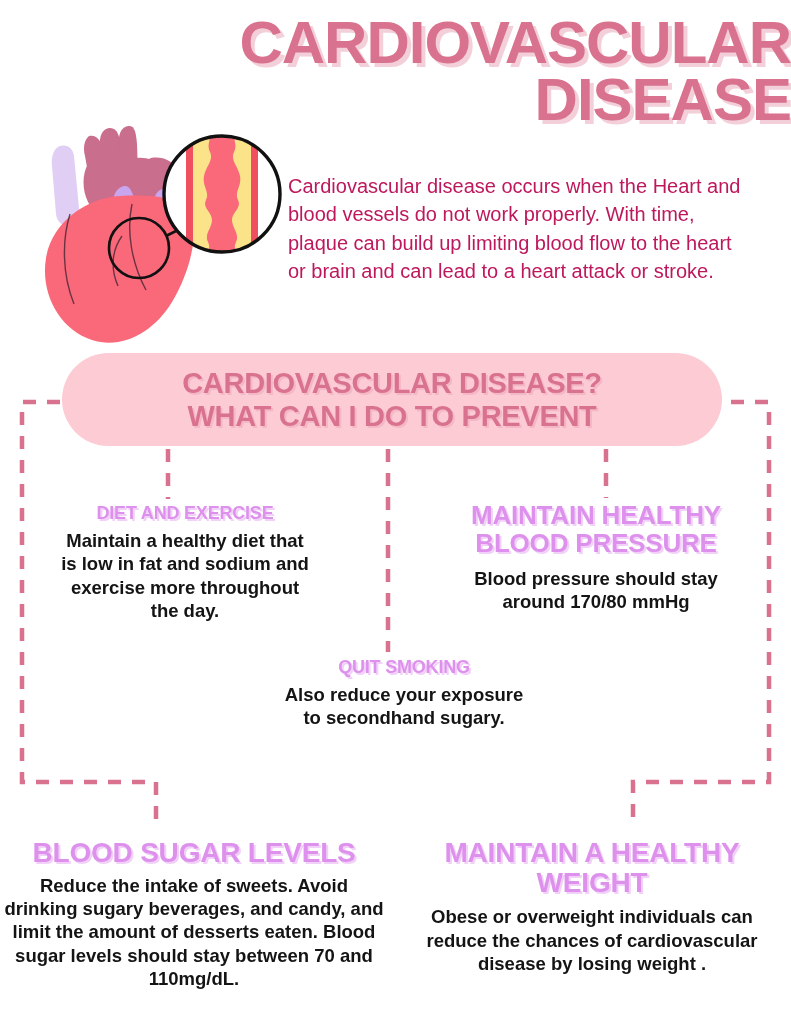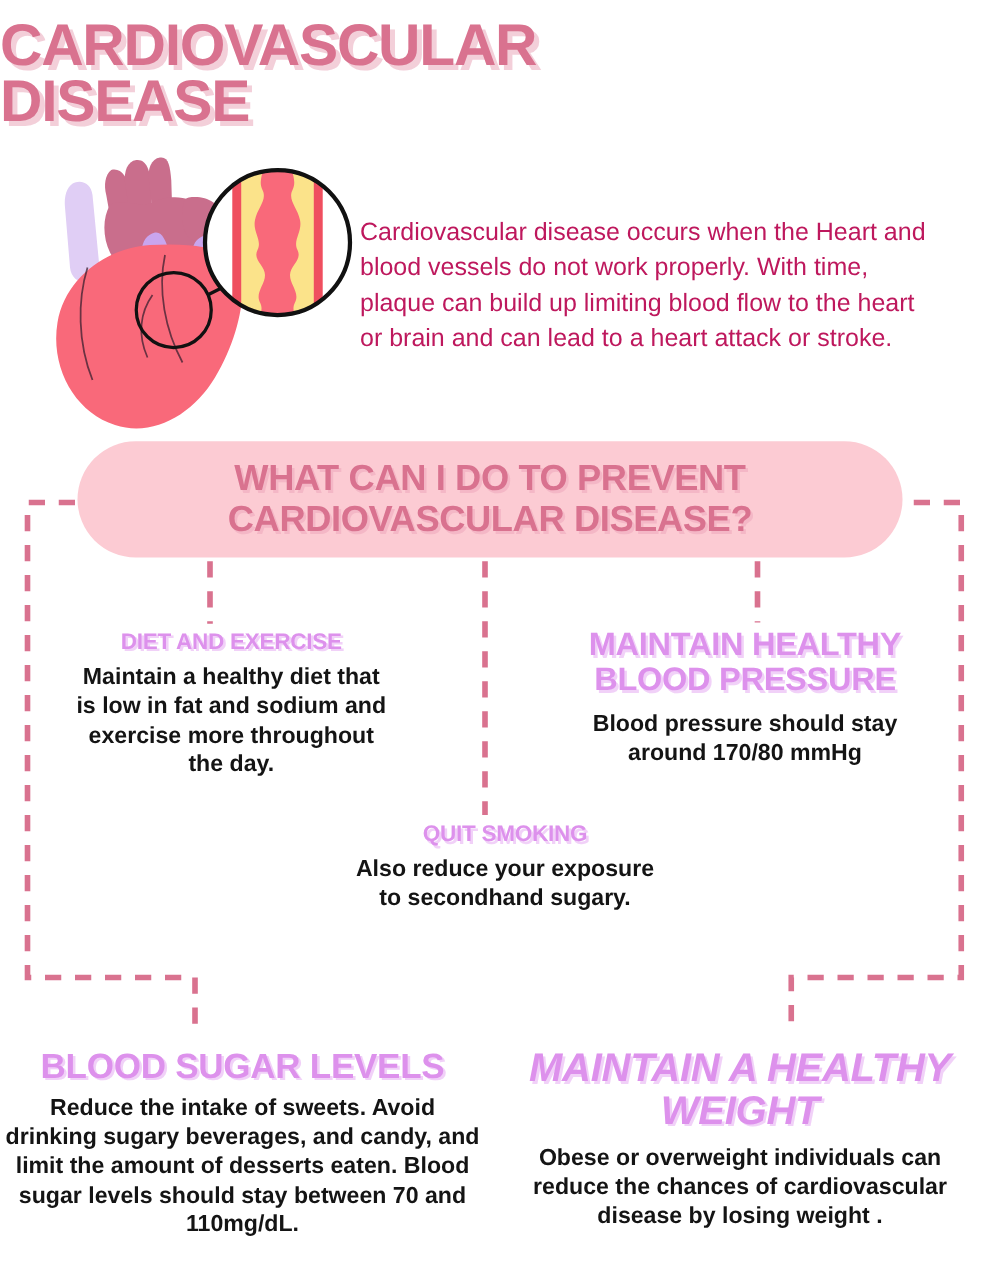--- a/index.html
+++ b/index.html
@@ -17,24 +17,24 @@
     background: #ffffff;
     overflow: hidden;
   }
 
   
   .title {
     position: absolute;
     left: 0;
     top: 14px;
     width: 791px;
-    text-align: left;
+    text-align: right;
     font-family: "Liberation Sans", sans-serif;
     font-weight: bold;
-    font-size: 47px;
+    font-size: 60px;
     line-height: 0.95;
     letter-spacing: -1px;
     color: #d9728f;
     text-shadow: 4px 4px 0 rgba(236,181,197,0.65);
     text-transform: uppercase;
   }
   .title .l1 { display: block; }
   .title .l2 { display: block; }
 
   
@@ -114,21 +114,21 @@
   }
 
   
   .tip-diet      { left: 58px;  top: 504px; width: 254px; }
   .tip-bp        { left: 462px; top: 502px; width: 268px; }
   .tip-bp h3     { font-size: 26px; }
   .tip-smoke     { left: 272px; top: 658px; width: 240px; margin-left: 12px; }
   .tip-sugar     { left: 4px;   top: 838px; width: 380px; }
   .tip-sugar h3  { font-size: 28px; }
   .tip-weight    { left: 402px; top: 838px; width: 380px; }
-  .tip-weight h3 { font-size: 32px; font-style: italic; }
+  .tip-weight h3 { font-size: 28px; }
   .tip-weight p  { margin-top: 8px; }
   .tip-bp p      { margin-top: 10px; }
 </style>
 </head>
 <body>
 
 <div id="poster">
 
   <div class="title">
     <span class="l1">CARDIOVASCULAR</span>
@@ -185,22 +185,22 @@
       <path d="M168 449 L168 499"></path>
 
       <path d="M388 449 L388 652"></path>
 
       <path d="M606 449 L606 498"></path>
     </g>
   </svg>
 
   <div class="banner">
     <div class="banner-text">
+      <span>CARDIOVASCULAR DISEASE?</span>
       <span>WHAT CAN I DO TO PREVENT</span>
-      <span>CARDIOVASCULAR DISEASE?</span>
     </div>
   </div>
 
   <div class="tip tip-diet">
     <h3>DIET AND EXERCISE</h3>
     <p>Maintain a healthy diet that is low in fat and sodium and exercise more throughout the day.</p>
   </div>
 
   <div class="tip tip-bp">
     <h3>MAINTAIN HEALTHY BLOOD PRESSURE</h3>

